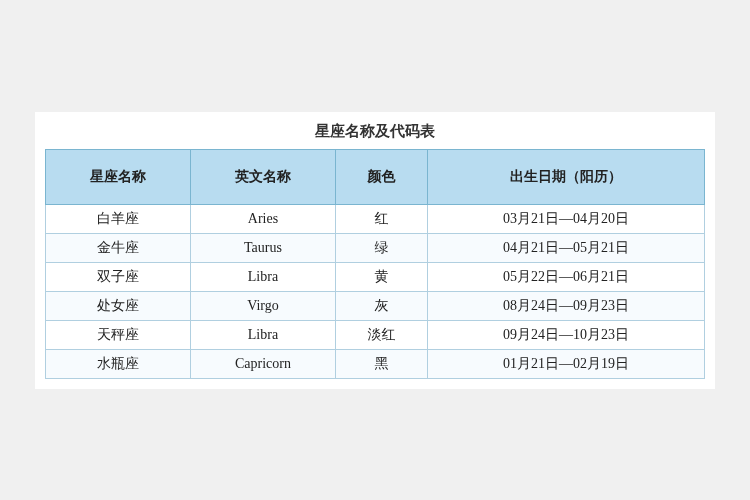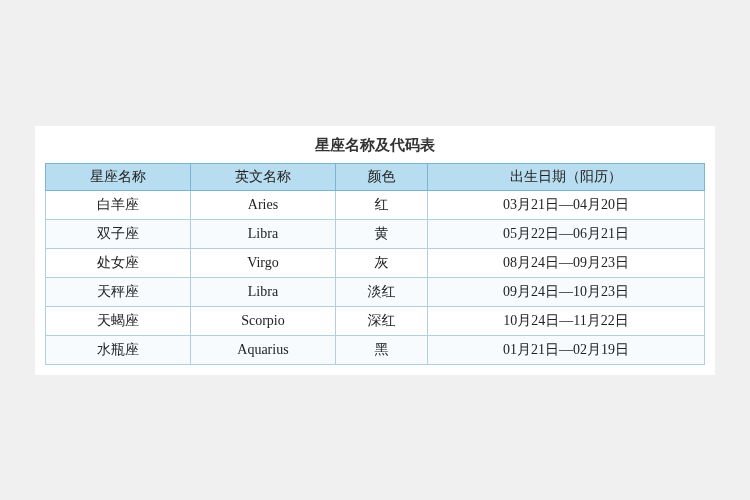--- a/index.html
+++ b/index.html
@@ -37,23 +37,23 @@
       border-collapse: collapse;
       font-size: 14px;
     }
 
     thead tr {
       background-color: #b8dcf0;
     }
 
     thead th {
       border: 1px solid #7ab5d0;
-      padding: 4px 10px;
+      padding: 18px 10px;
       text-align: center;
-      font-weight: normal;
+      font-weight: bold;
       color: #222;
     }
 
     tbody tr {
       background-color: #fff;
       font-family: Liberation Serif, serif;
     }
 
     tbody tr:nth-child(even) {
       background-color: #f7fbfe;
@@ -87,44 +87,44 @@
     </thead>
     <tbody id="table-body">
 
     <tr>
           <td>白羊座</td>
           <td>Aries</td>
           <td>红</td>
           <td>03月21日—04月20日</td>
         </tr>
         <tr>
+          <td>金牛座</td>
+          <td>Taurus</td>
+          <td>绿</td>
+          <td>04月21日—05月21日</td>
+        </tr>
+        <tr>
           <td>双子座</td>
           <td>Libra</td>
           <td>黄</td>
           <td>05月22日—06月21日</td>
         </tr>
         <tr>
           <td>处女座</td>
           <td>Virgo</td>
           <td>灰</td>
           <td>08月24日—09月23日</td>
         </tr>
         <tr>
           <td>天秤座</td>
           <td>Libra</td>
           <td>淡红</td>
           <td>09月24日—10月23日</td>
         </tr>
         <tr>
-          <td>天蝎座</td>
-          <td>Scorpio</td>
-          <td>深红</td>
-          <td>10月24日—11月22日</td>
-        </tr>
-        <tr>
           <td>水瓶座</td>
-          <td>Aquarius</td>
+          <td>Capricorn</td>
           <td>黑</td>
           <td>01月21日—02月19日</td>
         </tr>
       </tbody>
   </table>
 </div>
 
 </body></html>

